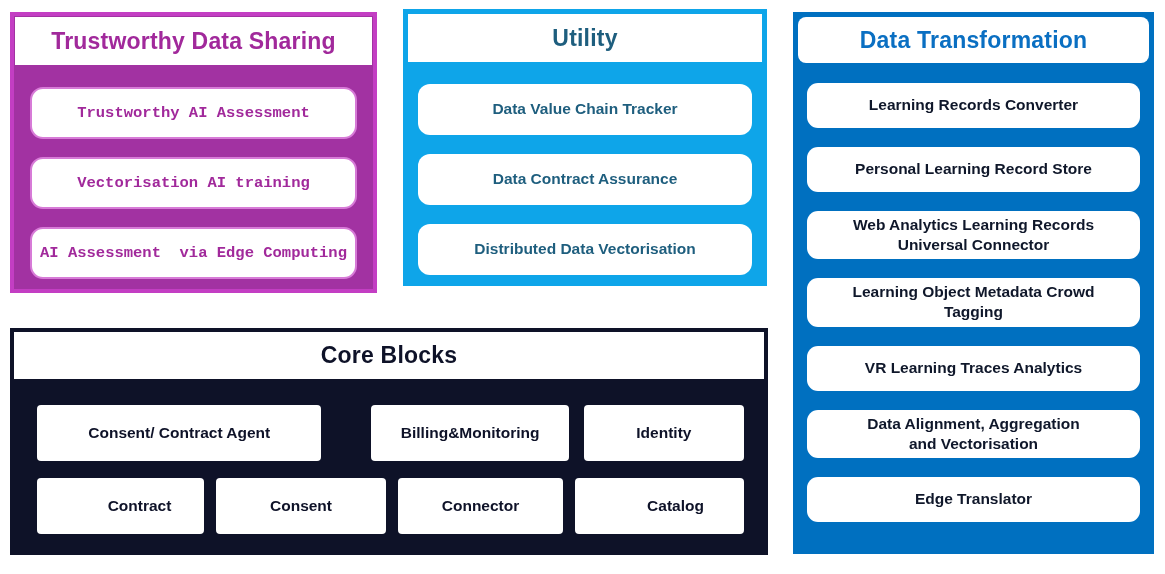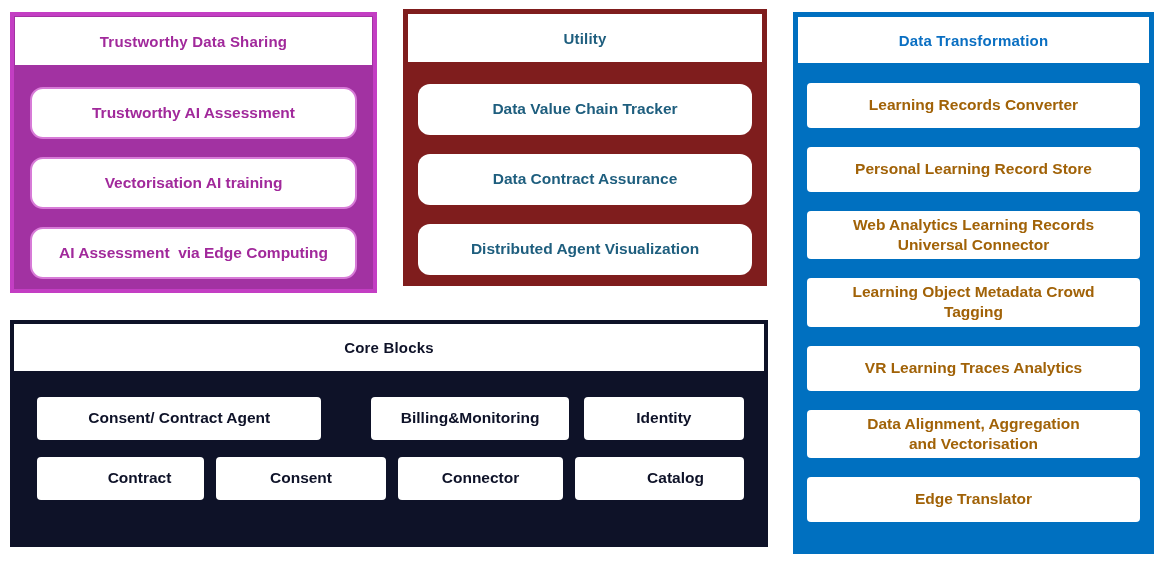--- a/index.html
+++ b/index.html
@@ -18,21 +18,21 @@
   .panel {
     position: absolute;
     box-sizing: border-box;
   }
   .panel-header {
     background: #ffffff;
     display: flex;
     align-items: center;
     justify-content: center;
     font-weight: bold;
-    font-size: 15px;
+    font-size: 23px;
     letter-spacing: 0.2px;
   }
   .block {
     background: #ffffff;
     display: flex;
     align-items: center;
     justify-content: center;
     font-weight: bold;
     font-size: 15.5px;
     text-align: center;
@@ -49,33 +49,34 @@
   .tds .panel-header {
     margin: 1px 1px 0 1px;
     height: 48px;
     color: #A1299B;
   }
   .tds .items {
     padding: 22px 16px 0 16px;
     display: flex;
     flex-direction: column;
     gap: 18px;
+    font-family: Liberation Mono, monospace;
   }
   .tds .block {
     height: 52px;
     border: 2px solid #D77BD7;
     border-radius: 13px;
     color: #A1299B;
     white-space: pre-wrap;
   }
 
   
   .utl {
     left: 403px; top: 9px; width: 364px; height: 277px;
-    background: #7f1d1d;
+    background: #0ea5e9;
   }
   .utl .panel-header {
     margin: 5px 5px 0 5px;
     height: 48px;
     color: #1E5E7E;
   }
   .utl .items {
     padding: 22px 15px 0 15px;
     display: flex;
     flex-direction: column;
@@ -89,59 +90,60 @@
 
   
   .dt {
     left: 793px; top: 12px; width: 361px; height: 542px;
     background: #0070C0;
     border: 5px solid #0070C0;
   }
   .dt .panel-header {
     height: 46px;
     color: #0A6FC2;
+    border-radius: 8px;
   }
   .dt .items {
     padding: 20px 9px 0 9px;
     display: flex;
     flex-direction: column;
     gap: 19px;
   }
   .dt .block {
     min-height: 45px;
-    border-radius: 4px;
-    color: #a16207;
+    border-radius: 11px;
+    color: #0f172a;
     padding: 4px 10px;
     white-space: pre-line;
   }
 
   
   .core {
-    left: 10px; top: 320px; width: 758px; height: 227px;
+    left: 10px; top: 328px; width: 758px; height: 227px;
     background: #0E1228;
   }
   .core .panel-header {
     margin: 4px 4px 0 4px;
     height: 47px;
     color: #0E1228;
   }
   .core .row {
     display: flex;
     padding: 0 24px 0 27px;
   }
   .core .row1 {
     margin-top: 26px;
     gap: 15px;
   }
   .core .row2 {
     margin-top: 17px;
     justify-content: space-between;
   }
   .core .block {
-    height: 43px;
+    height: 56px;
     border-radius: 4px;
     color: #0E1228;
   }
   .core .b-agent     { width: 300px; }
   .core .b-billing   { width: 208px; margin-left: 35px; }
   .core .b-identity  { width: 169px; }
   .core .b-contract  { width: 167px; padding-left: 38px; }
   .core .b-consent   { width: 170px; }
   .core .b-connector { width: 165px; }
   .core .b-catalog   { width: 169px; padding-left: 32px; }
@@ -158,21 +160,21 @@
       <div class="block">Vectorisation AI training</div>
       <div class="block">AI Assessment  via Edge Computing</div>
     </div>
   </div>
 
   <div class="panel utl">
     <div class="panel-header">Utility</div>
     <div class="items">
       <div class="block">Data Value Chain Tracker</div>
       <div class="block">Data Contract Assurance</div>
-      <div class="block">Distributed Agent Visualization</div>
+      <div class="block">Distributed Data Vectorisation</div>
     </div>
   </div>
 
   <div class="panel dt">
     <div class="panel-header">Data Transformation</div>
     <div class="items">
       <div class="block">Learning Records Converter</div>
       <div class="block">Personal Learning Record Store</div>
       <div class="block">Web Analytics Learning Records
 Universal Connector</div>

